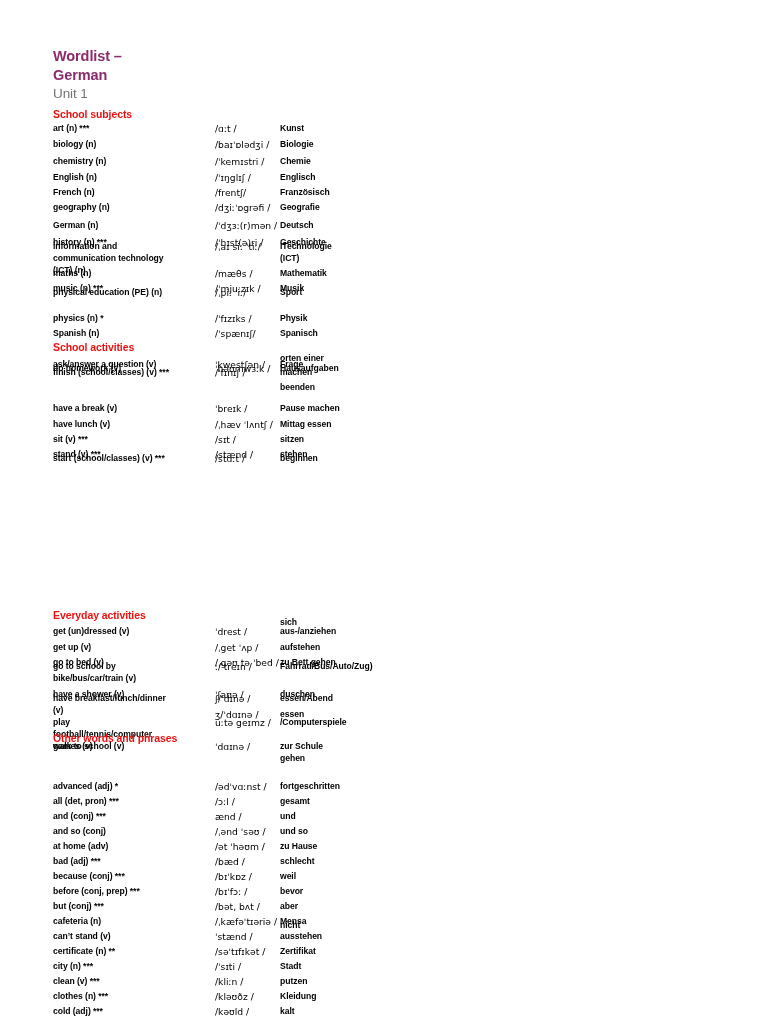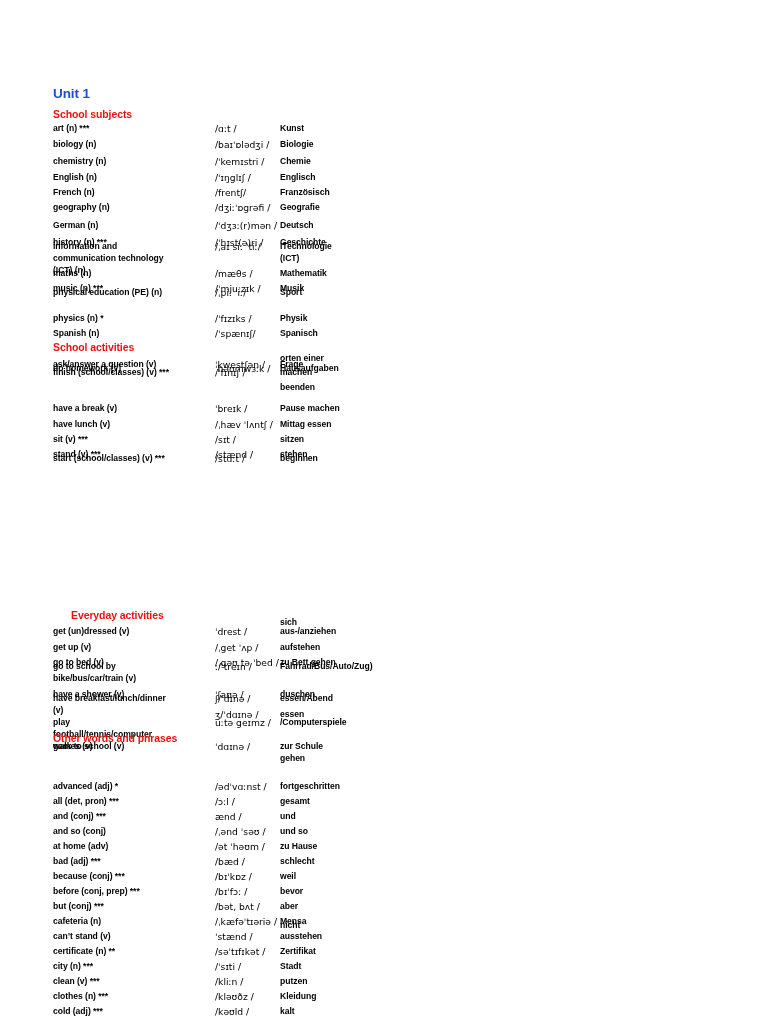--- a/index.html
+++ b/index.html
@@ -31,22 +31,22 @@
     font-weight: bold;
     color: #8a2a6b;
     line-height: 1.28;
     letter-spacing: -0.1px;
   }
   .unit-title {
     position: absolute;
     left: 53px;
     top: 86px;
     font-size: 13.5px;
-    font-weight: bold;
-    color: #1d4ed8;
+    font-weight: normal;
+    color: #737373;
     letter-spacing: -0.1px;
   }
   .section-head {
     position: absolute;
     left: 53px;
     font-size: 10.5px;
     font-weight: bold;
     color: #ee1111;
     line-height: 1.33;
     width: 150px;
@@ -87,20 +87,24 @@
   .ipa {
     font-family: "DejaVu Sans", sans-serif;
     font-size: 9.2px;
     letter-spacing: 0px;
   }
 </style>
 </head>
 <body>
 
 <div class="page">
+  <div class="doc-title">
+    <div>Wordlist –</div>
+    <div>German</div>
+  </div>
   <div class="unit-title">Unit 1</div>
   <div id="body-root">
       <div class="section-head" style="top: 108px;">School subjects</div>
       <div class="row" style="top: 122px;">
         <div class="c1">art (n) ***</div>
         <div class="c2 ipa">/ɑːt /</div>
         <div class="c3">Kunst</div>
       </div>
       <div class="row" style="top: 138px;">
         <div class="c1">biology (n)</div>
@@ -211,21 +215,21 @@
       <div class="row" style="top: 448px;">
         <div class="c1">stand (v) ***</div>
         <div class="c2 ipa">/stænd /</div>
         <div class="c3">stehen</div>
       </div>
       <div class="row" style="top: 452px;">
         <div class="c1">start (school/classes) (v) ***</div>
         <div class="c2 ipa">/stɑːt /</div>
         <div class="c3">beginnen</div>
       </div>
-      <div class="section-head" style="top: 609px; margin-left: 18px;">Everyday activities</div>
+      <div class="section-head" style="top: 609px;">Everyday activities</div>
       <div class="row" style="top: 616px;">
         <div class="c1"></div>
         <div class="c2 ipa"></div>
         <div class="c3">sich</div>
       </div>
       <div class="row" style="top: 625px;">
         <div class="c1">get (un)dressed (v)</div>
         <div class="c2 ipa">ˈdrest /</div>
         <div class="c3">aus-/anziehen</div>
       </div>

